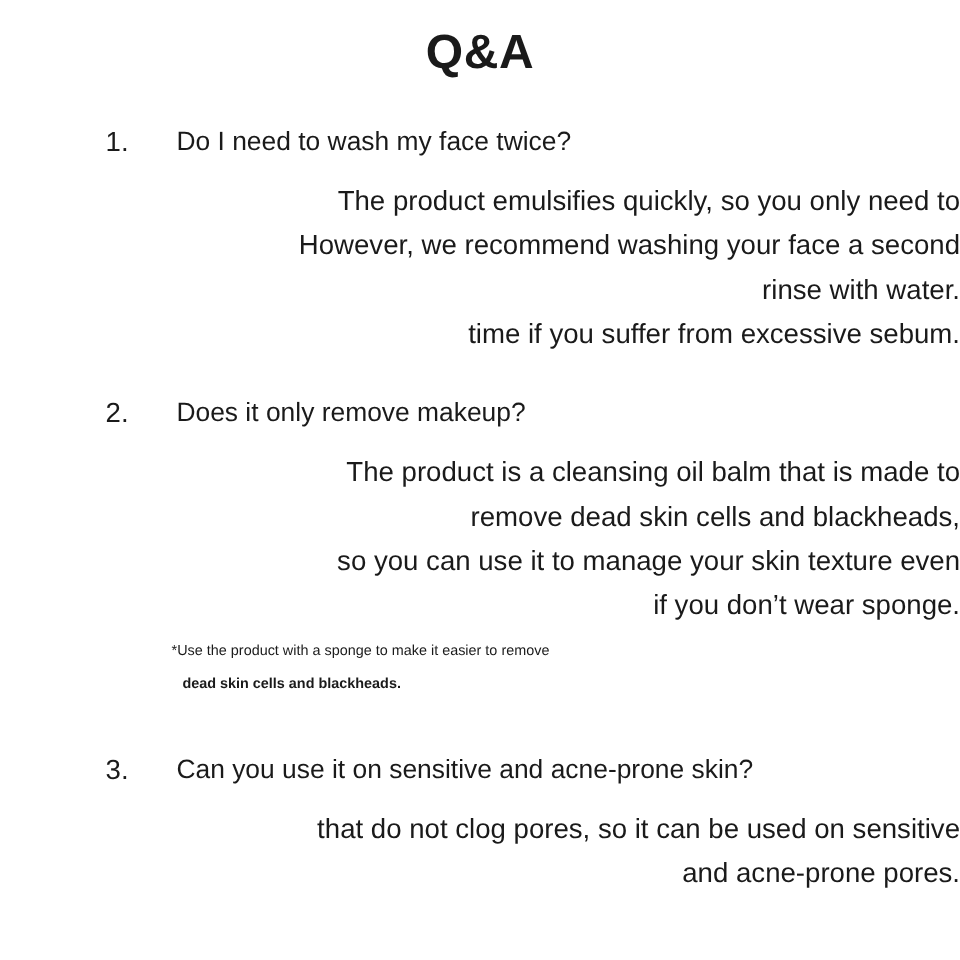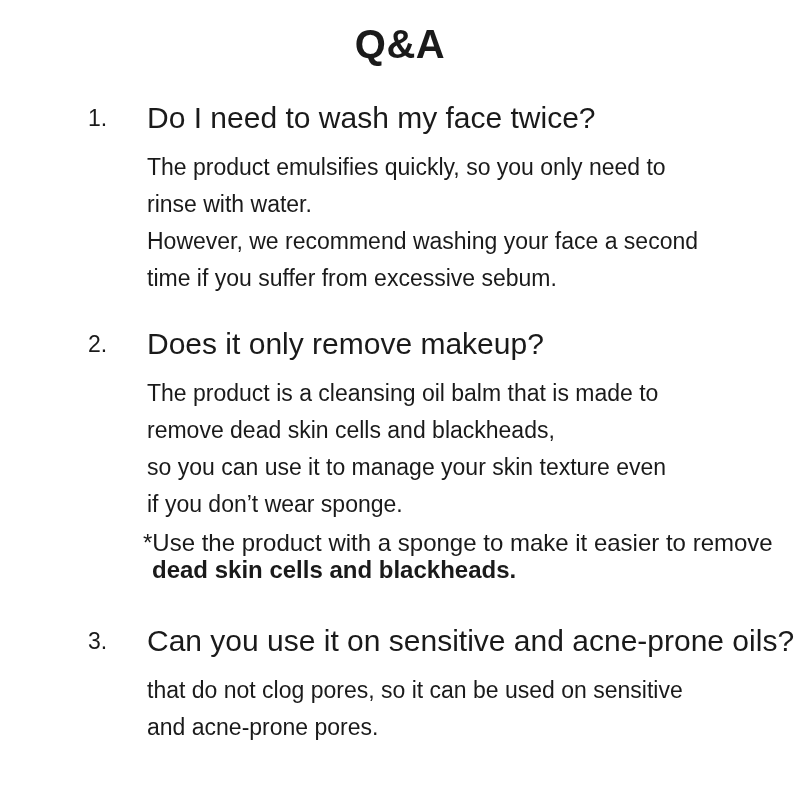--- a/index.html
+++ b/index.html
@@ -41,36 +41,37 @@
   .qa-item.item-2 { margin-top: 33px; }
   .qa-item.item-3 { margin-top: 44px; }
   .qa-number {
     position: absolute;
     left: 88px;
     top: 0;
     font-size: 23px;
     line-height: 28px;
   }
   .qa-question {
-    font-size: 30px;
+    font-size: 22px;
     line-height: 28px;
     margin-bottom: 17px;
     white-space: nowrap;
   }
   .qa-answer .answer-line {
     font-size: 23px;
     line-height: 37px;
     white-space: nowrap;
+    text-align: right;
   }
   .qa-note {
     margin-top: 6px;
     margin-left: -4px;
   }
   .qa-note .note-line {
-    font-size: 24px;
+    font-size: 12px;
     line-height: 27px;
     white-space: nowrap;
   }
   .qa-note .note-line.indented {
     padding-left: 9px;
     font-weight: bold;
   }
 </style>
 </head>
 <body>
@@ -79,22 +80,22 @@
 
   <div class="title">Q&amp;A</div>
 
   <div class="qa-list">
 
     <div class="qa-item item-1">
       <span class="qa-number">1.</span>
       <div class="qa-question">Do I need to wash my face twice?</div>
       <div class="qa-answer">
         <div class="answer-line">The product emulsifies quickly, so you only need to</div>
+        <div class="answer-line">However, we recommend washing your face a second</div>
         <div class="answer-line">rinse with water.</div>
-        <div class="answer-line">However, we recommend washing your face a second</div>
         <div class="answer-line">time if you suffer from excessive sebum.</div>
       </div>
     </div>
 
     <div class="qa-item item-2">
       <span class="qa-number">2.</span>
       <div class="qa-question">Does it only remove makeup?</div>
       <div class="qa-answer">
         <div class="answer-line">The product is a cleansing oil balm that is made to</div>
         <div class="answer-line">remove dead skin cells and blackheads,</div>
@@ -102,21 +103,21 @@
         <div class="answer-line">if you don’t wear sponge.</div>
       </div>
       <div class="qa-note">
         <div class="note-line">*Use the product with a sponge to make it easier to remove</div>
         <div class="note-line indented">dead skin cells and blackheads.</div>
       </div>
     </div>
 
     <div class="qa-item item-3">
       <span class="qa-number">3.</span>
-      <div class="qa-question">Can you use it on sensitive and acne-prone oils?</div>
+      <div class="qa-question">Can you use it on sensitive and acne-prone skin?</div>
       <div class="qa-answer">
         <div class="answer-line">that do not clog pores, so it can be used on sensitive</div>
         <div class="answer-line">and acne-prone pores.</div>
       </div>
     </div>
 
   </div>
 </div>
 
 </body></html>

